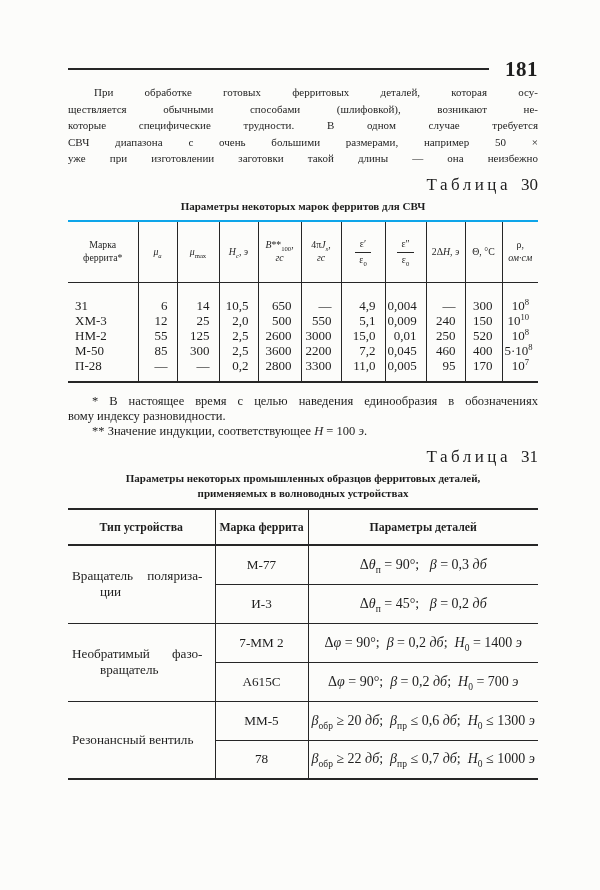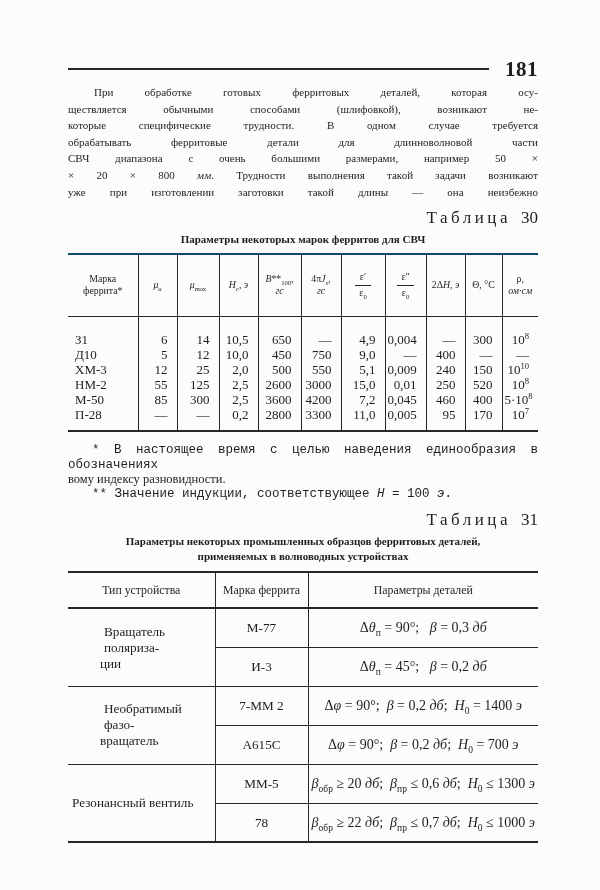--- a/index.html
+++ b/index.html
@@ -28,74 +28,72 @@
   .table-label { text-align:right; margin-top:8px; font-size:17px; }
   .table-label .word { letter-spacing:3.5px; }
   .table-label .num { margin-left:10px; }
   .caption { text-align:center; font-weight:bold; font-size:11px; margin-top:4px; line-height:15px; }
 
   table { border-collapse:collapse; width:470px; table-layout:fixed; }
   sub { font-size:0.68em; line-height:0; }
   sup { font-size:0.66em; line-height:0; }
 
   
-  .t30 { margin-top:6px; border-top:2px solid #0c4a6e; border-bottom:2px solid #262626; }
+  .t30 { margin-top:6px; border-top:2px solid #0ea5e9; border-bottom:2px solid #262626; }
   .t30 th {
     font-weight:normal; font-size:9.8px; line-height:1.3;
     text-align:center; vertical-align:middle;
     height:62px; padding:2px 1px;
     border-bottom:1.5px solid #262626;
   }
   .t30 th + th, .t30 td + td { border-left:1px solid #262626; }
   .t30 td { font-size:13px; line-height:14px; text-align:right; padding:0.5px 9px 0.5px 2px; }
   .t30 td:first-child { text-align:left; padding-left:7px; }
   .t30 tbody tr:first-child td { padding-top:16px; }
   .t30 tbody tr:last-child td { padding-bottom:8px; }
   .frac { display:inline-block; vertical-align:middle; text-align:center; }
   .frac .num { display:block; border-bottom:1px solid #262626; padding:0 4px 1px; }
   .frac .den { display:block; padding:1px 4px 0; }
 
   
   .footnotes { margin-top:11px; font-size:12.5px; line-height:14.9px; }
-  .footnotes .line.indent { text-indent:24px;font-family:Liberation Mono, monospace; }
+  .footnotes .line.indent { text-indent:24px; }
 
   
   .t31 { margin-top:7px; border-top:2px solid #262626; border-bottom:2px solid #262626; }
   .t31 th {
-    font-weight:normal; font-size:11.8px; height:36px;
+    font-weight:bold; font-size:11.8px; height:36px;
     text-align:center; vertical-align:middle;
     border-bottom:2px solid #262626;
   }
   .t31 th + th { border-left:1px solid #262626; }
   .t31 td { vertical-align:middle; height:39px; font-size:13.2px; }
   .t31 .mark-cell, .t31 .param-cell { border-left:1px solid #262626; text-align:center; }
   .t31 .param-cell { font-size:14px; white-space:nowrap; padding:0 3px; }
   .t31 tr.sub-row .mark-cell, .t31 tr.sub-row .param-cell { border-top:1px solid #262626; }
   .t31 tr.group-start td { border-top:1.5px solid #262626; }
   .device-cell { padding:0 12px 0 4px; font-size:13.2px; line-height:16px; }
-  .dev-line.just { text-align:justify; text-align-last:justify;margin-left:32px; }
+  .dev-line.just { text-align:justify; text-align-last:justify; }
   .dev-line.indent { padding-left:28px;font-family:Liberation Serif, serif; }
 </style>
 </head>
 <body>
 
 <div class="page">
 
   <div class="page-header">
     <span class="rule"></span>
     <span class="page-num">181</span>
   </div>
 
   <div class="paragraph">
       <div class="line indent">При обработке готовых ферритовых деталей, которая осу-</div>
       <div class="line">ществляется обычными способами (шлифовкой), возникают не-</div>
       <div class="line">которые специфические трудности. В одном случае требуется</div>
-      <div class="line">обрабатывать ферритовые детали для длинноволновой части</div>
       <div class="line">СВЧ диапазона с очень большими размерами, например 50 ×</div>
-      <div class="line"><span>× 20 × 800 </span><span class="it">мм</span><span>. Трудности выполнения такой задачи возникают</span></div>
       <div class="line">уже при изготовлении заготовки такой длины — она неизбежно</div>
     </div>
 
   <div class="table-label">
     <span class="word">Таблица</span><span class="num">30</span>
   </div>
 
   <div class="caption">Параметры некоторых марок ферритов для СВЧ</div>
 
   <table class="t30">
@@ -145,33 +143,20 @@
           <td>10,5</td>
           <td>650</td>
           <td>—</td>
           <td>4,9</td>
           <td>0,004</td>
           <td>—</td>
           <td>300</td>
           <td><span>10</span><sup>8</sup></td>
         </tr>
         <tr>
-          <td>Д10</td>
-          <td>5</td>
-          <td>12</td>
-          <td>10,0</td>
-          <td>450</td>
-          <td>750</td>
-          <td>9,0</td>
-          <td>—</td>
-          <td>400</td>
-          <td>—</td>
-          <td>—</td>
-        </tr>
-        <tr>
           <td>ХМ-3</td>
           <td>12</td>
           <td>25</td>
           <td>2,0</td>
           <td>500</td>
           <td>550</td>
           <td>5,1</td>
           <td>0,009</td>
           <td>240</td>
           <td>150</td>
@@ -189,21 +174,21 @@
           <td>250</td>
           <td>520</td>
           <td><span>10</span><sup>8</sup></td>
         </tr>
         <tr>
           <td>М-50</td>
           <td>85</td>
           <td>300</td>
           <td>2,5</td>
           <td>3600</td>
-          <td>4200</td>
+          <td>2200</td>
           <td>7,2</td>
           <td>0,045</td>
           <td>460</td>
           <td>400</td>
           <td><span>5·10</span><sup>8</sup></td>
         </tr>
         <tr>
           <td>П-28</td>
           <td>—</td>
           <td>—</td>

